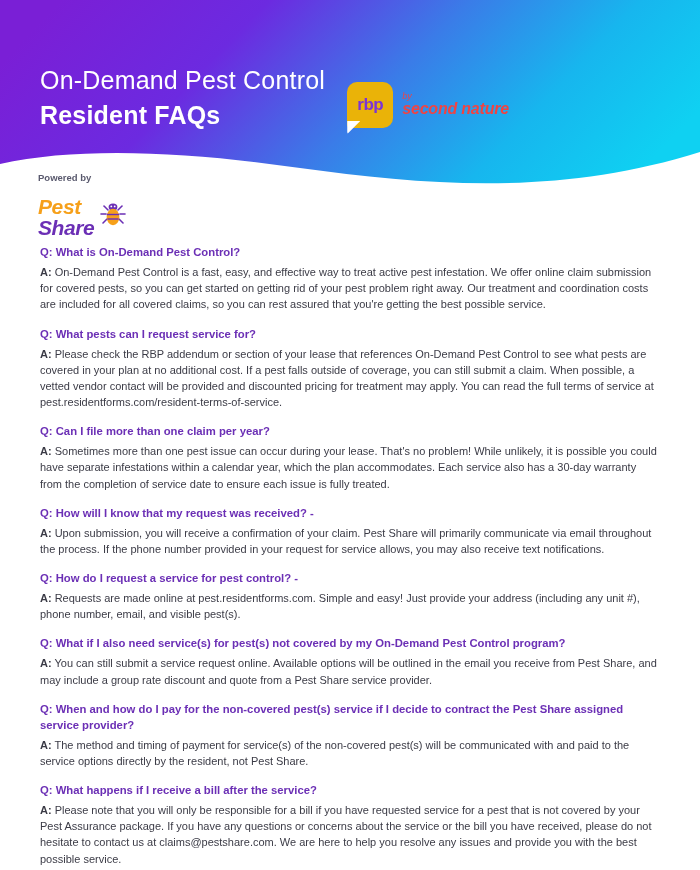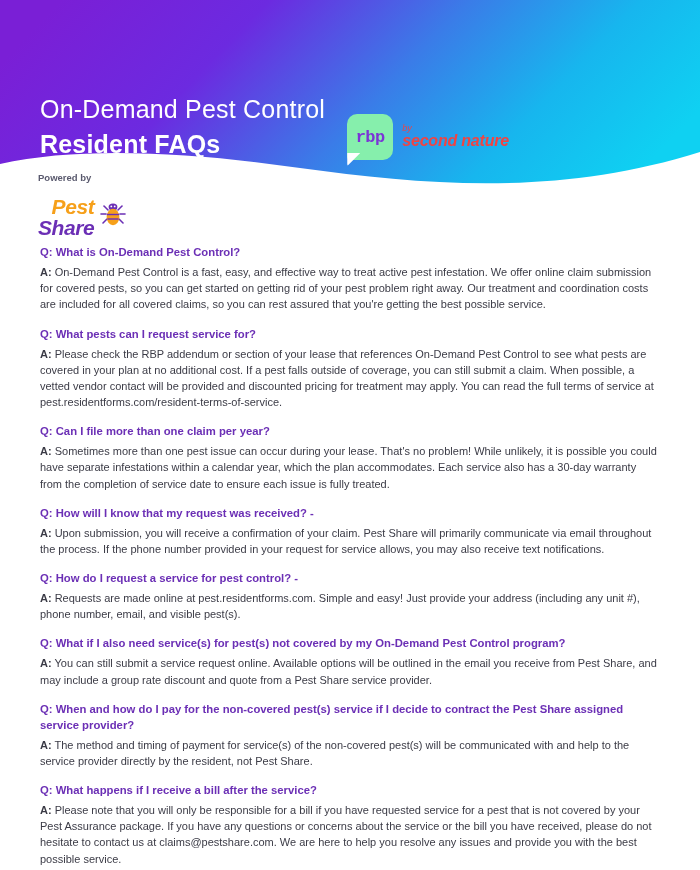--- a/index.html
+++ b/index.html
@@ -22,27 +22,27 @@
     top: 0; left: 0;
     width: 700px;
     height: 200px;
     overflow: hidden;
   }
   .header-band svg {
     display: block;
   }
   .header-content {
     position: absolute;
-    top: 10px; left: 0;
+    top: 4px; left: 0;
     width: 604px;
     height: 150px;
     padding: 38px 40px 0 40px;
     display: flex;
     justify-content: space-between;
-    align-items: flex-end;
+    align-items: center;
   }
   .title-block {
     color: #ffffff;
   }
   .title-line1 {
     font-size: 25px;
     font-weight: 400;
     letter-spacing: 0.2px;
     line-height: 1.25;
     margin: 0 0 4px 0;
@@ -59,27 +59,26 @@
   .brand-logo {
     display: flex;
     align-items: center;
     gap: 9px;
     margin-top: 14px;
     margin-right: 55px;
   }
   .rbp-badge {
     width: 46px;
     height: 46px;
-    background: #86efac;
+    background: #eab308;
     border-radius: 10px 10px 10px 4px;
     position: relative;
     display: flex;
     align-items: center;
     justify-content: center;
-    font-family: Liberation Mono, monospace;
   }
   .rbp-badge .rbp-text {
     color: #7b34d6;
     font-size: 17px;
     font-weight: bold;
     letter-spacing: -0.5px;
   }
   .rbp-badge::after {
     content: "";
     position: absolute;
@@ -117,21 +116,20 @@
   .powered-by {
     font-size: 9.5px;
     color: #5a5a6e;
     font-weight: 600;
     margin-bottom: 14px;
   }
   .ps-row {
     display: flex;
     align-items: flex-start;
     gap: 2px;
-    text-align: right;
   }
   .ps-words {
     line-height: 0.95;
   }
   .ps-pest {
     font-size: 21px;
     font-weight: bold;
     color: #f6a01a;
     font-style: italic;
     letter-spacing: -0.4px;
@@ -263,21 +261,21 @@
     <p class="faq-a"><b>A:</b> <span>Requests are made online at pest.residentforms.com. Simple and easy! Just provide your address (including any unit #), phone number, email, and visible pest(s).</span></p>
   </div>
 
   <div class="faq-item">
     <p class="faq-q"><span>Q:</span> <span>What if I also need service(s) for pest(s) not covered by my On-Demand Pest Control program?</span></p>
     <p class="faq-a"><b>A:</b> <span>You can still submit a service request online. Available options will be outlined in the email you receive from Pest Share, and may include a group rate discount and quote from a Pest Share service provider.</span></p>
   </div>
 
   <div class="faq-item">
     <p class="faq-q"><span>Q:</span> <span>When and how do I pay for the non-covered pest(s) service if I decide to contract the Pest Share assigned service provider?</span></p>
-    <p class="faq-a"><b>A:</b> <span>The method and timing of payment for service(s) of the non-covered pest(s) will be communicated with and help to the service provider directly by the resident, not Pest Share.</span></p>
+    <p class="faq-a"><b>A:</b> <span>The method and timing of payment for service(s) of the non-covered pest(s) will be communicated with and paid to the service options directly by the resident, not Pest Share.</span></p>
   </div>
 
   <div class="faq-item">
     <p class="faq-q"><span>Q:</span> <span>What happens if I receive a bill after the service?</span></p>
     <p class="faq-a"><b>A:</b> <span>Please note that you will only be responsible for a bill if you have requested service for a pest that is not covered by your Pest Assurance package. If you have any questions or concerns about the service or the bill you have received, please do not hesitate to contact us at claims@pestshare.com. We are here to help you resolve any issues and provide you with the best possible service.</span></p>
   </div>
 
 </div>
 
 </body></html>

